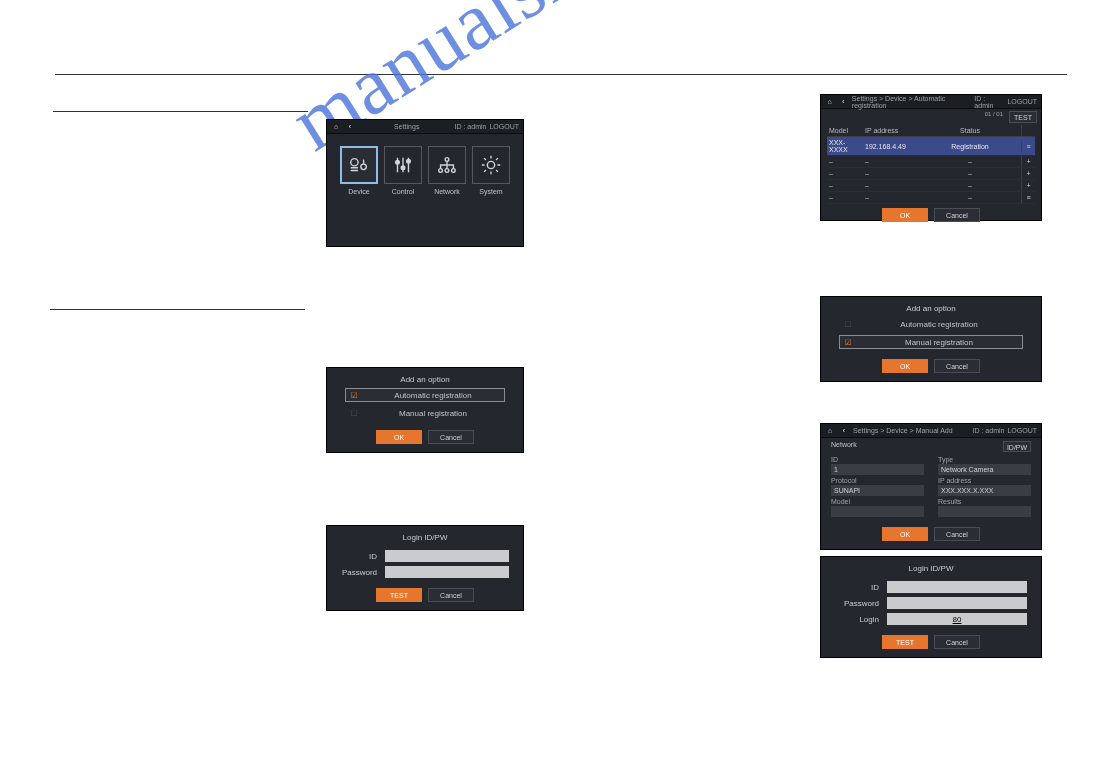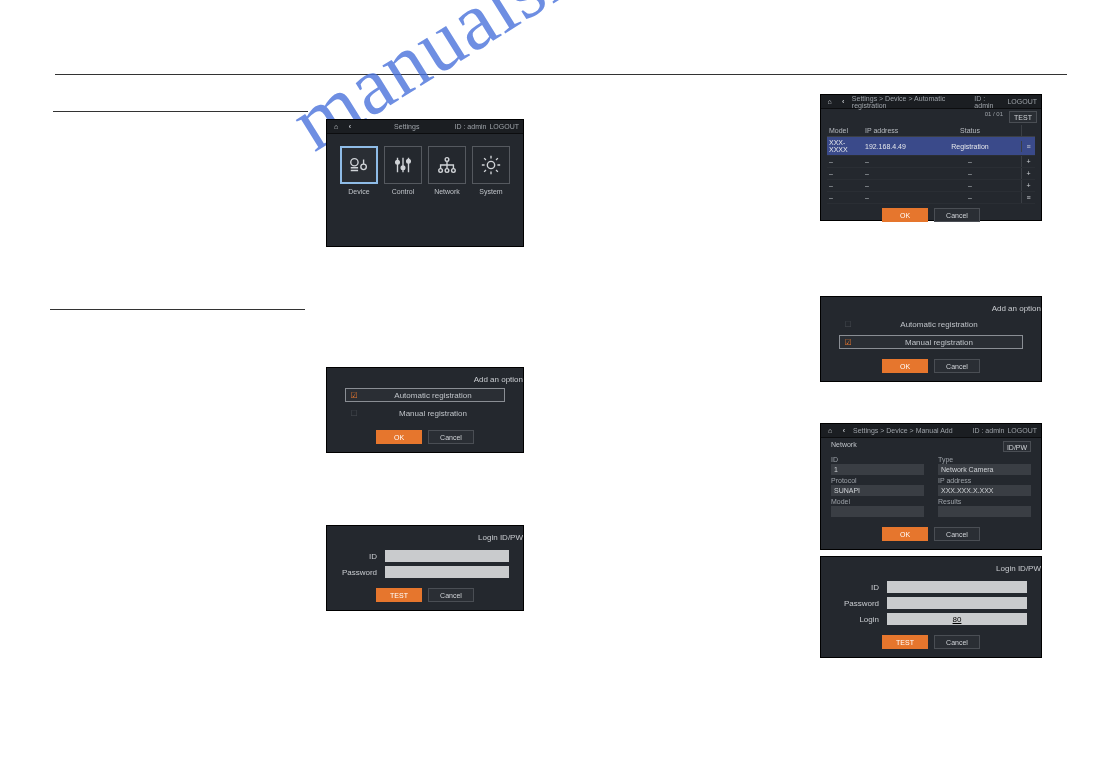--- a/index.html
+++ b/index.html
@@ -12,21 +12,21 @@
   .icon-home::before { content:"⌂"; }
   .icon-back::before { content:"‹"; font-weight:bold; }
   .iconbtn { width:10px; text-align:center; margin-right:4px; cursor:pointer; color:#c5c9cd; }
   .tile-row { display:flex; justify-content:center; gap:6px; padding:12px 0 4px 0; }
   .tile { width:38px; height:38px; border:1px solid #55595f; display:flex; align-items:center; justify-content:center; color:#d0d3d7; }
   .tile.sel { border:2px solid #8fbce7; background:#2a2e34; }
   .tile-labels { display:flex; justify-content:center; gap:6px; font-size:7px; color:#bfc3c8; }
   .tile-labels span { width:38px; text-align:center; }
   .svgicon { width:22px; height:22px; stroke:#d0d3d7; fill:none; stroke-width:1.5; }
 
-  .title-row { text-align:right; font-size:8px; padding:7px 0 4px 0; color:#c9ccd0; }
+  .title-row { text-align:center; font-size:8px; padding:7px 0 4px 0; color:#c9ccd0; }
   .opt { margin:0 18px 4px 18px; height:14px; border:1px solid #4a4e54; display:flex; align-items:center; font-size:8px; cursor:pointer; }
   .opt .cb { width:16px; text-align:center; color:#e6762d; }
   .opt .cb.off { color:#4a4e54; }
   .opt .lbl { flex:1; text-align:center; }
   .opt.sel { border-color:#8a8e94; background:#2a2e34; }
   .btnrow { display:flex; justify-content:center; gap:6px; padding:6px 0 8px 0; }
   .btn { min-width:46px; height:14px; line-height:14px; text-align:center; font-size:7px; border:1px solid #4a4e54; background:#2a2e34; color:#d0d3d7; cursor:pointer; }
   .btn.pri { background:#e6762d; border-color:#e6762d; color:#fff; }
 
   .form { padding:4px 14px 0 14px; }

